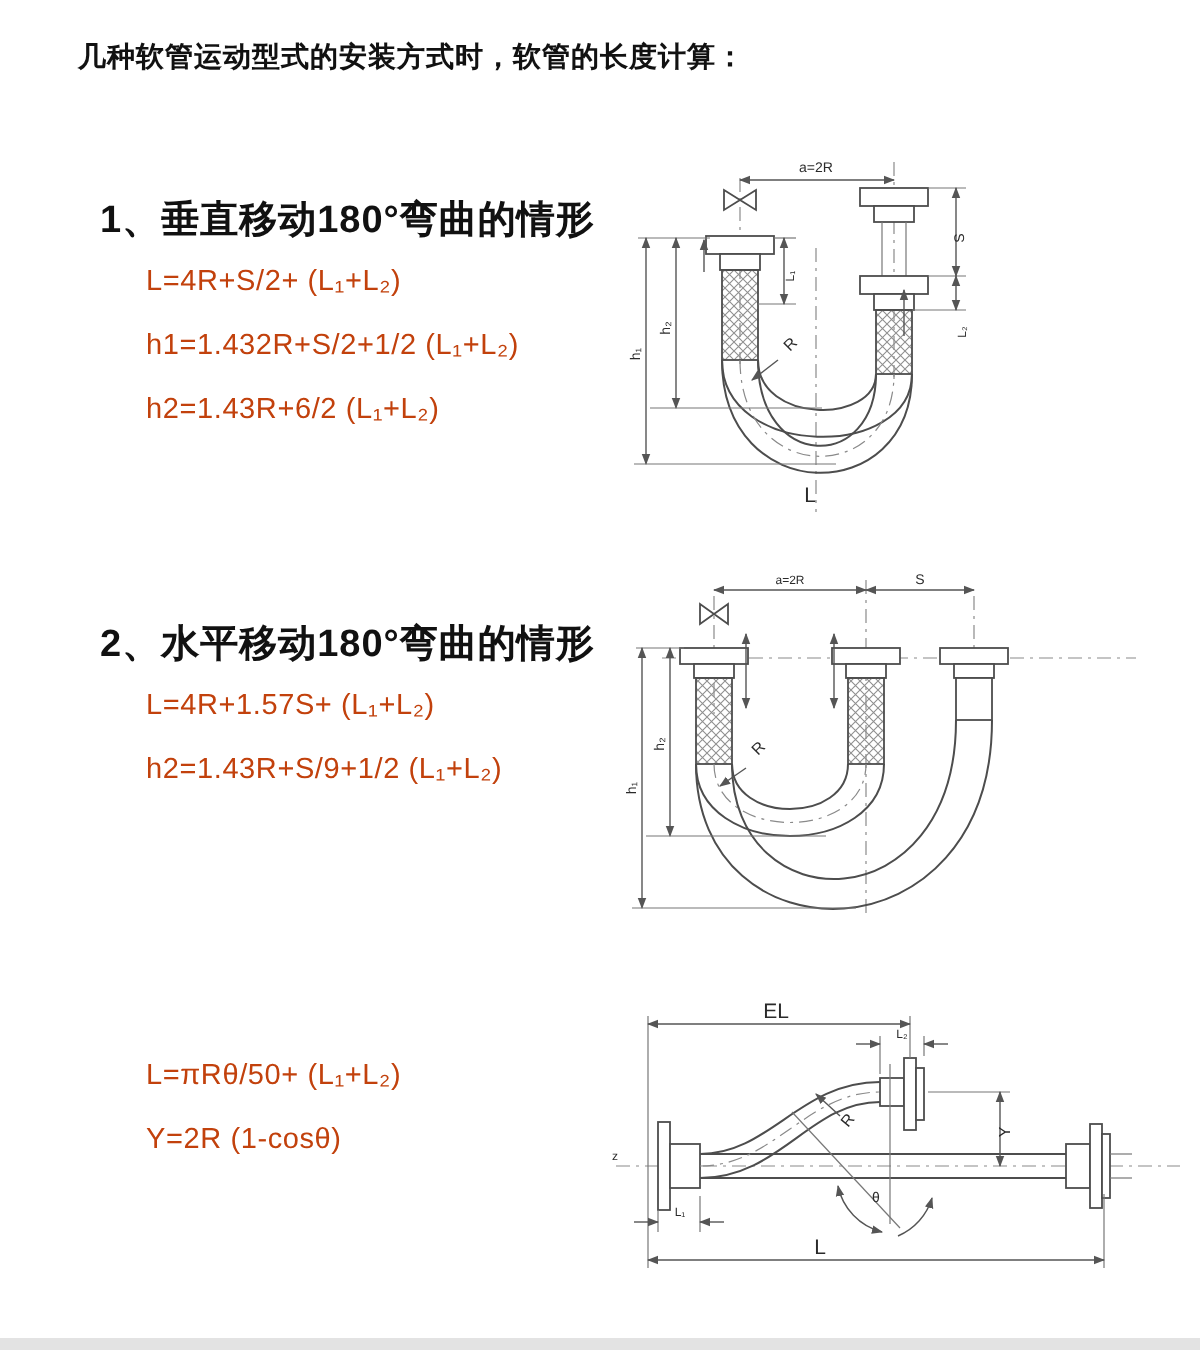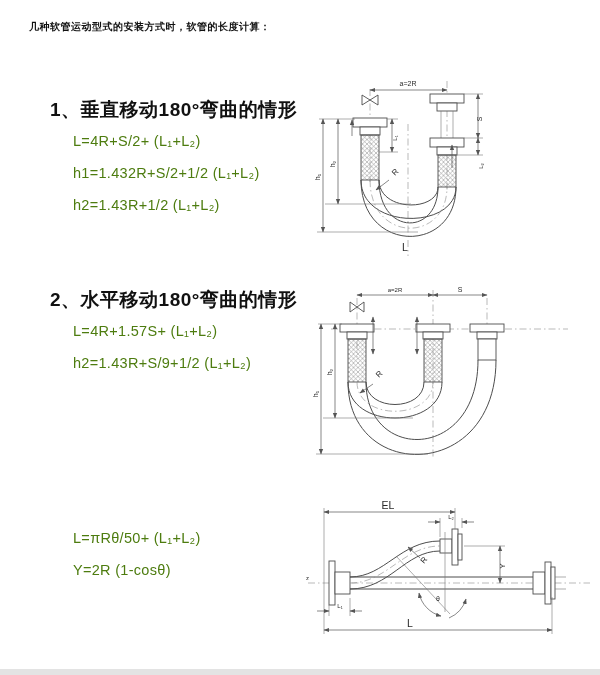--- a/index.html
+++ b/index.html
@@ -1,28 +1,28 @@
 <!DOCTYPE html>
 <html><head>
 <meta charset="utf-8">
 <style>
   html,body{margin:0;padding:0;}
   body{
     width:600px;height:675px;position:relative;background:#ffffff;
     font-family:"Liberation Sans",sans-serif;color:#111;overflow:hidden;
   }
   .doc-title{
-    position:absolute;left:29px;top:20px;font-size:10px;font-weight:700;
+    position:absolute;left:39px;top:20px;font-size:14px;font-weight:700;
     letter-spacing:.5px;white-space:nowrap;
   }
   .section{position:absolute;left:50px;width:270px;}
   .sec-heading{font-size:19px;font-weight:700;height:20px;letter-spacing:.5px;white-space:nowrap;}
   .formulas{margin-top:8px;margin-left:23px;}
-  .formula{font-size:14.5px;line-height:32px;letter-spacing:.3px;white-space:nowrap;color:#4d7c0f;}
-  #sec1{top:97px;} #sec2{top:287px;} #sec3{top:514px;}
+  .formula{font-size:14.5px;line-height:32px;letter-spacing:.3px;white-space:nowrap;color:#c2410c;}
+  #sec1{top:97px;} #sec2{top:309px;} #sec3{top:514px;}
   .diagram{position:absolute;}
   #dia1{left:313px;top:72px;} #dia2{left:313px;top:282px;} #dia3{left:300px;top:500px;}
   svg .dim{stroke:#555;stroke-width:.7;fill:none;}
   svg .thin{stroke:#777;stroke-width:.6;fill:none;}
   svg .hose{stroke:#4d4d4d;stroke-width:1;fill:none;}
   svg .cl{stroke:#8a8a8a;stroke-width:.6;fill:none;stroke-dasharray:7 3 1.5 3;}
   svg .part{stroke:#4d4d4d;stroke-width:.9;fill:#fff;}
   svg text{fill:#2a2a2a;font-family:"Liberation Sans",sans-serif;}
   .t6{font-size:6px;} .t7{font-size:7px;} .t8{font-size:8px;} .t10{font-size:10.5px;}
   .page-bottom-edge{position:absolute;left:0;bottom:0;width:600px;height:6px;background:#e3e3e3;}
@@ -30,21 +30,21 @@
 </head>
 <body>
 
 <div class="doc-title">几种软管运动型式的安装方式时，软管的长度计算：</div>
 
 <div class="section" id="sec1">
   <div class="sec-heading">1、垂直移动180°弯曲的情形</div>
   <div class="formulas">
     <div class="formula">L=4R+S/2+ (L₁+L₂)</div>
     <div class="formula">h1=1.432R+S/2+1/2 (L₁+L₂)</div>
-    <div class="formula">h2=1.43R+1/2 (L₁+L₂)</div>
+    <div class="formula">h2=1.43R+6/2 (L₁+L₂)</div>
   </div>
 </div>
 
 <div class="section" id="sec2">
   <div class="sec-heading">2、水平移动180°弯曲的情形</div>
   <div class="formulas">
     <div class="formula">L=4R+1.57S+ (L₁+L₂)</div>
     <div class="formula">h2=1.43R+S/9+1/2 (L₁+L₂)</div>
   </div>
 </div>

